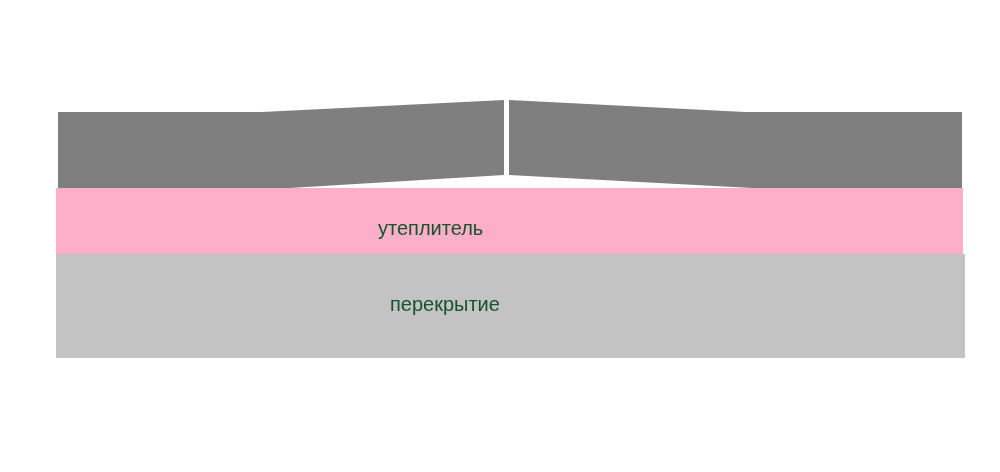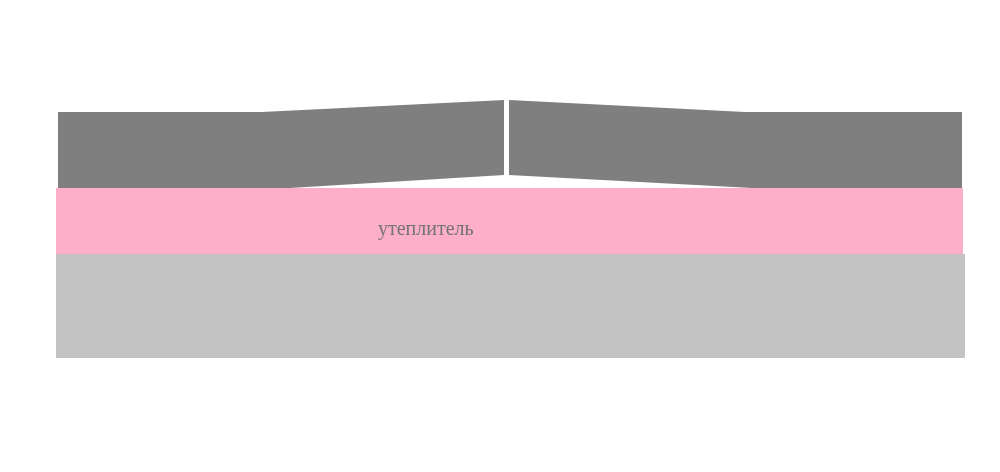--- a/index.html
+++ b/index.html
@@ -1,28 +1,29 @@
 <!DOCTYPE html>
 <html><head>
   <meta charset="utf-8">
   <style>
     html, body { margin: 0; padding: 0; background: #ffffff; }
     body { width: 1000px; height: 472px; position: relative; overflow: hidden; font-family: "DejaVu Sans", sans-serif; }
     .canvas { position: absolute; left: 0; top: 0; width: 1000px; height: 472px; }
-    .label { position: absolute; font-family: Liberation Serif, serif; font-size: 20px; color: #737373; white-space: nowrap; line-height: 1; }
+    .label { position: absolute; font-family: Liberation Sans, sans-serif; font-size: 20px; color: #14532d; white-space: nowrap; line-height: 1; }
   </style>
 </head>
 <body>
 
 <div class="canvas">
   <svg width="1000" height="472" viewBox="0 0 1000 472" style="position:absolute;left:0;top:0;">
 
     <rect x="56" y="254" width="909" height="104" fill="#c3c3c3"></rect>
 
     <rect x="56" y="188" width="907" height="66" fill="#fdaec8"></rect>
 
     <polygon points="58,112 262,112 504,100 504,175 290,188 58,188" fill="#7f7f7f"></polygon>
 
     <polygon points="509,100 745,112 962,112 962,188 752,188 509,175" fill="#7f7f7f"></polygon>
   </svg>
 
   <div class="label" style="left:378px; top:218px;">утеплитель</div>
+  <div class="label" style="left:390px; top:294px;">перекрытие</div>
 </div>
 
 </body></html>

